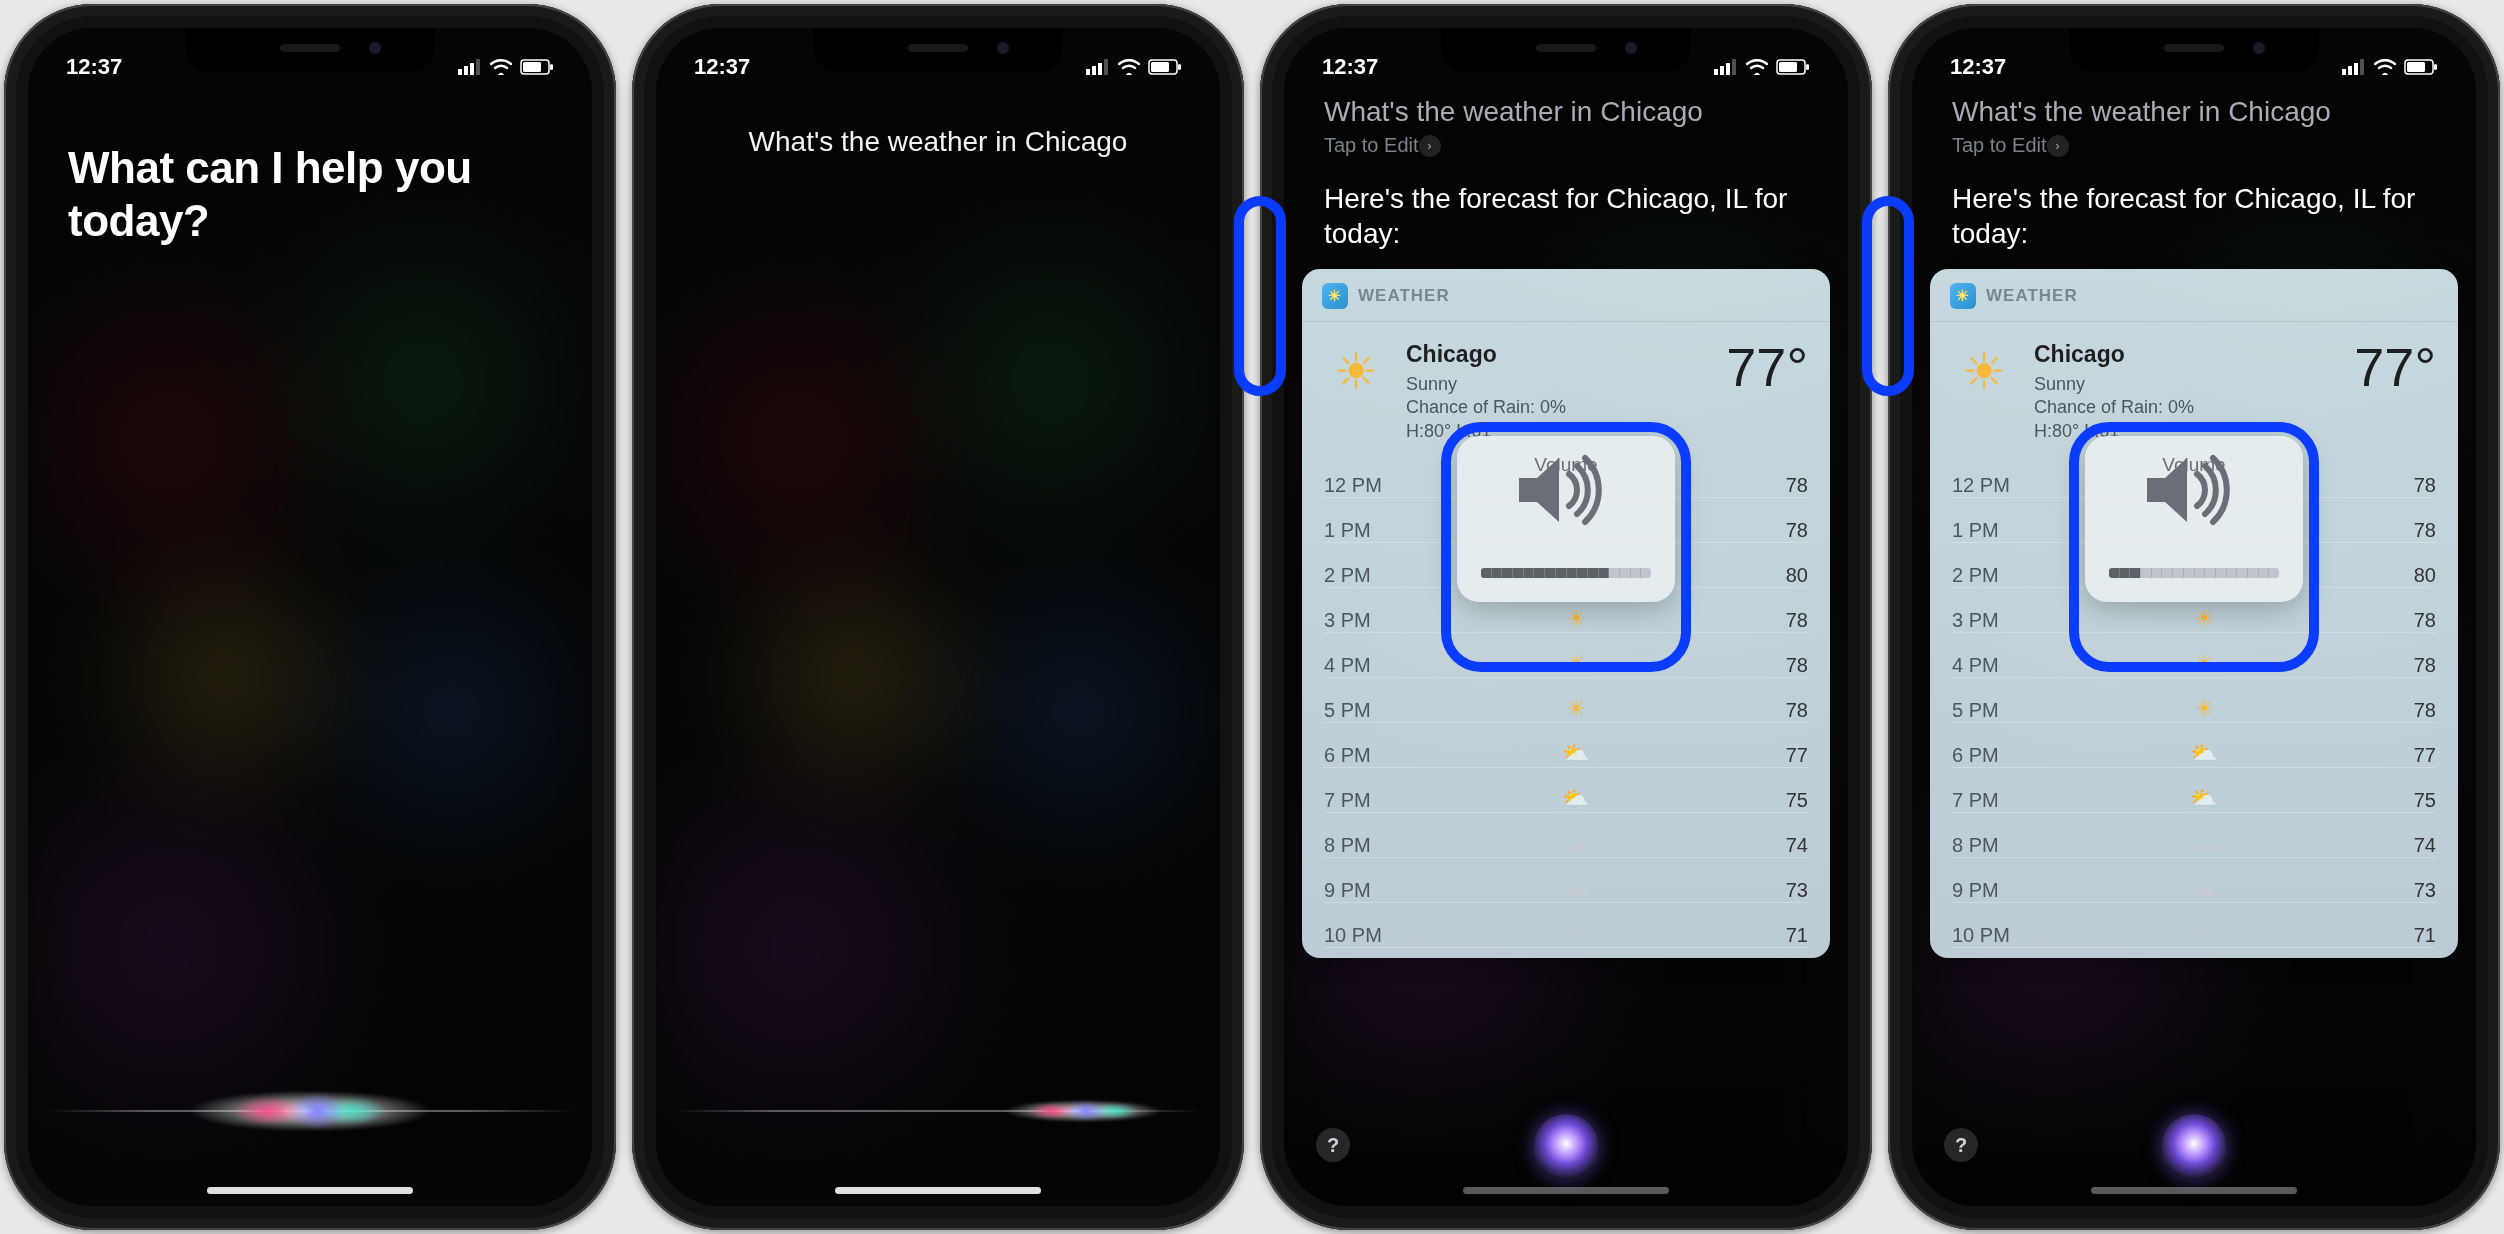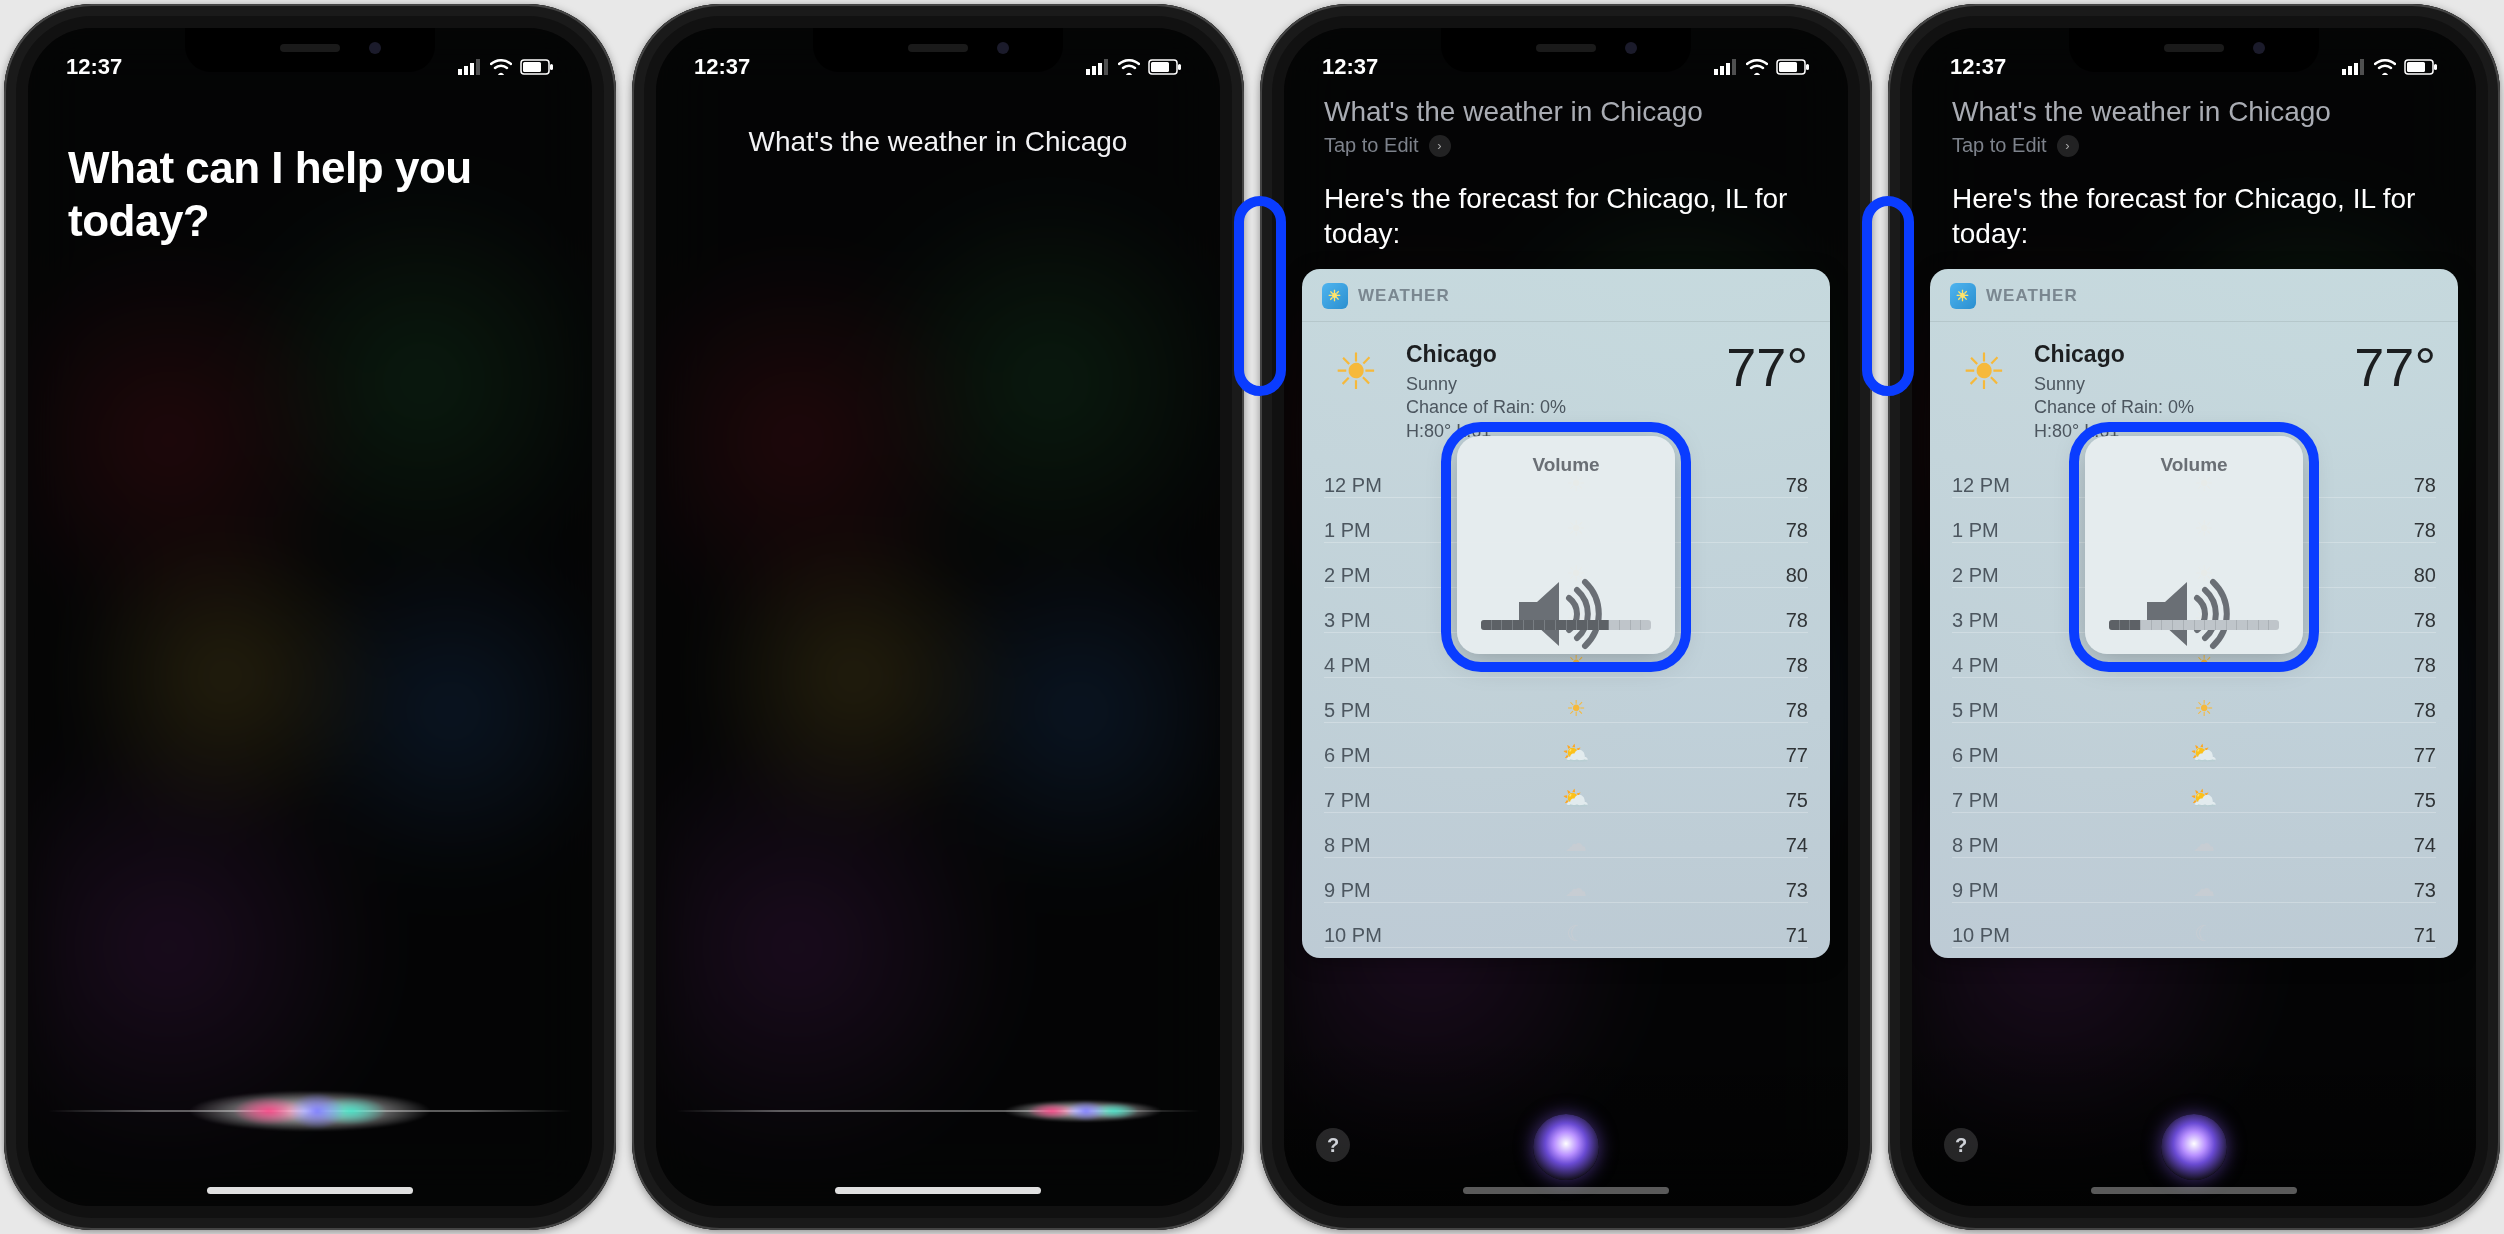--- a/index.html
+++ b/index.html
@@ -39,21 +39,21 @@
       radial-gradient(circle at 35% 55%, rgba(250,210,80,0.55), transparent 22%),
       radial-gradient(circle at 75% 58%, rgba(60,140,240,0.55), transparent 22%),
       radial-gradient(circle at 25% 78%, rgba(180,70,200,0.55), transparent 22%),
       #101214;
     filter: blur(26px) brightness(0.25);
   }
   .content { position: relative; z-index: 10; height: 100%; color: #fff; padding-top: 68px; }
   .siri-prompt { padding: 46px 40px; font-size: 44px; font-weight: 700; line-height: 1.2; letter-spacing:-0.5px; }
   .siri-query-s2 { padding-top: 30px; text-align:center; font-size: 28px; color:#f3f3f5; font-weight:400; }
   .siri-query-top { padding: 0 40px; font-size: 28px; color:#a9acb3; }
-  .tap-edit { padding: 6px 40px 24px; color:#7d828b; font-size: 20px; display:flex; align-items:center; gap:10px; }
+  .tap-edit { padding: 6px 40px 24px; color:#7d828b; font-size: 20px; display:flex; align-items:center; }
   .tap-edit .chev { width:22px; height:22px; border-radius:50%; background:rgba(255,255,255,0.12); display:flex; align-items:center; justify-content:center; color:#aaa; font-size:13px;}
   .siri-response { padding: 0 40px 18px; font-size: 28px; font-weight: 400; line-height:1.25; }
   .weather-card {
     margin: 0 18px; border-radius: 18px; overflow:hidden;
     background: linear-gradient(180deg, rgba(210,230,235,0.94), rgba(200,215,225,0.94));
     color:#222; box-shadow: 0 4px 20px rgba(0,0,0,0.35);
   }
   .card-hdr { display:flex; align-items:center; gap:10px; padding:14px 20px 12px; color:#7a8790; font-size:17px; letter-spacing:1px; font-weight:600; border-bottom:1px solid rgba(0,0,0,0.08);}
   .card-hdr .wicon { width:26px; height:26px; border-radius:6px; background:linear-gradient(135deg,#4fb4ef,#2a8fd0); display:flex; align-items:center; justify-content:center; color:#ffe46b; font-size:15px;}
   .current { display:flex; padding:18px 22px 10px; align-items:flex-start; gap:18px; }
@@ -62,26 +62,25 @@
   .city-name { color:#1c1e20; font-size:23px; font-weight:700; margin-bottom:3px; }
   .temp { font-size:54px; font-weight:200; color:#1c1e20; line-height:1; }
   .hourly { padding: 0 22px 10px; }
   .hr-row { display:flex; align-items:flex-end; height:45px; font-size:20px; color:#303437; border-bottom:1px solid rgba(255,255,255,0.25);}
   .hr-time { width:80px; color:#4c565f; }
   .hr-ico { flex:1; text-align:center; color:#f6b93b; font-size:22px; }
   .hr-temp { width:60px; text-align:right; font-weight:500; }
   
   .vol-hud {
     position:absolute; z-index:30; left:50%; transform:translateX(-50%);
-    top:408px; width:218px; height:218px;
+    top:408px; width:218px; height:166px;
     background: rgba(230,236,238,0.97); border-radius:22px;
-    display:flex; flex-direction:column; align-items:center; justify-content:flex-end;
+    display:flex; flex-direction:column; align-items:center; justify-content:flex-start;
     gap:22px;
     box-shadow: 0 6px 30px rgba(0,0,0,0.25);
-    font-weight: bold;
   }
   .vol-lbl { position:absolute; top:18px; left:0; right:0; text-align:center; font-size:19px; color:#6a6f75; }
   .vol-icon { margin-top:14px; color:#6a6f75; }
   .vol-bar { position:absolute; bottom:24px; width:170px; height:10px; border-radius:3px; background:#bfc5ca; overflow:hidden; }
   .vol-fill { height:100%; background:#5d6166; }
   .vol-ticks { position:absolute; inset:0; display:flex;}
   .vol-ticks span{ flex:1; border-right:1px solid rgba(150,155,160,0.5);}
   .vol-ticks span:last-child{border:none;}
   .annot-ring { position:absolute; z-index:60; border:10px solid #0a3cff; border-radius:40px; pointer-events:none; }
   .annot-vol { top:394px; left:50%; transform:translateX(-50%); width:250px; height:250px; }

